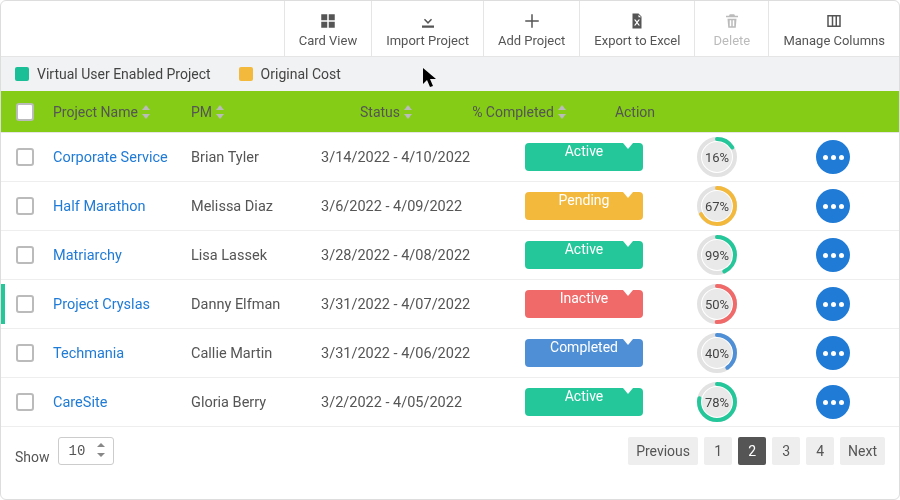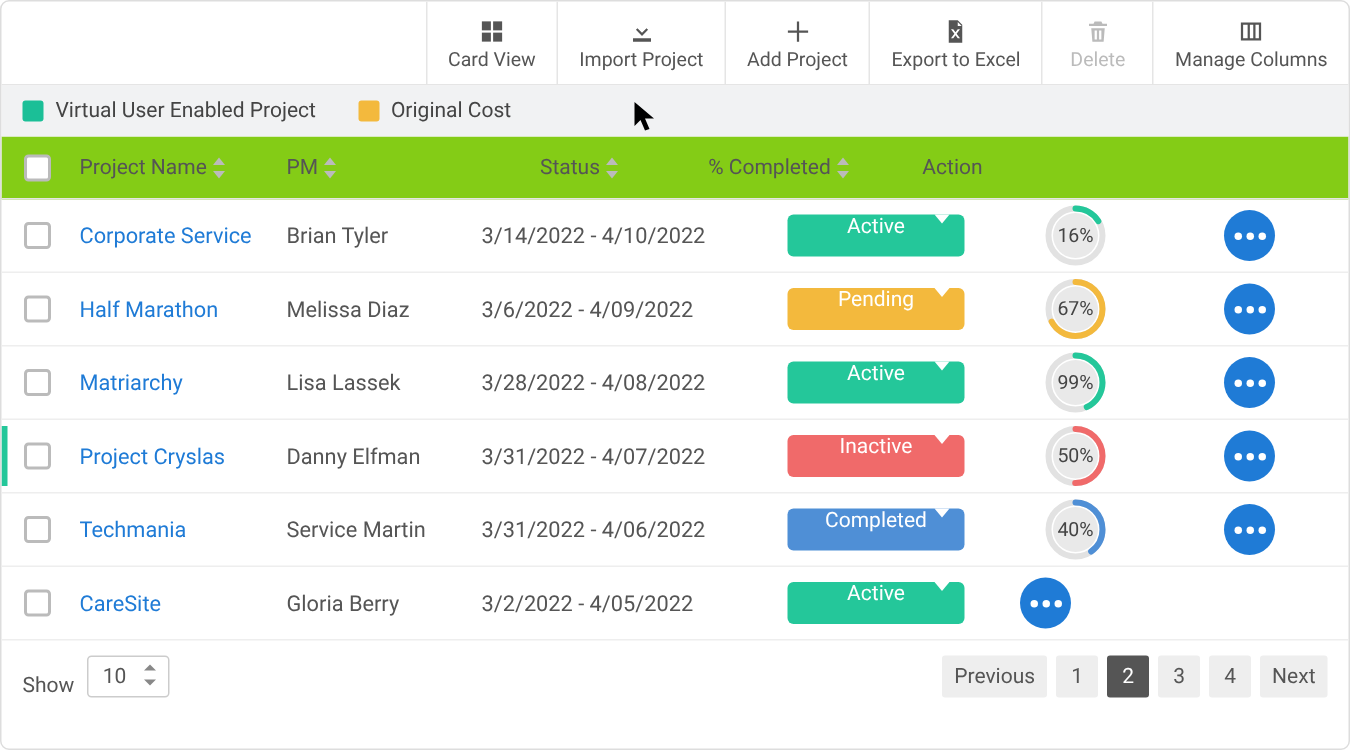--- a/index.html
+++ b/index.html
@@ -50,21 +50,21 @@
   .donut .bg { fill:none; stroke:#e2e2e2; stroke-width:4; }
   .donut .fg { fill:none; stroke-width:4; stroke-linecap: round; }
   .donut .inner { position:absolute; inset:6px; border-radius:50%; background:#e9e9e9; display:flex; align-items:center; justify-content:center; font-size:13px; color:#444; }
   
   .action-wrap { display:flex; justify-content:center; }
   .action-btn { width:34px; height:34px; border-radius:50%; background:#1f7bd6; display:flex; align-items:center; justify-content:center; gap:3px; }
   .action-btn span { width:5px; height:5px; border-radius:50%; background:#fff; }
   
   .footer { display:flex; align-items:center; padding: 10px 14px; justify-content: space-between; }
   .show { display:flex; align-items:flex-end; gap:8px; color:#555; }
-  .show-sel { border:1px solid #ccc; border-radius:3px; padding: 5px 28px 5px 10px; position:relative; font-size:14px; }
+  .show-sel { border:1px solid #ccc; border-radius:3px; padding: 5px 28px 5px 10px; position:relative; font-size:14px;font-family:Liberation Mono, monospace; }
   .show-sel .ud { position:absolute; right:8px; top:5px; width:8px; height:14px; }
   .show-sel .ud::before, .show-sel .ud::after { content:""; position:absolute; left:0; border-left:4px solid transparent; border-right:4px solid transparent; }
   .show-sel .ud::before { top:0; border-bottom:4px solid #888; }
   .show-sel .ud::after { bottom:0; border-top:4px solid #888; }
   
   .pager { display:flex; gap:6px;margin-left:20px; }
   .pg { min-width:28px; height:28px; padding:0 8px; display:flex; align-items:center; justify-content:center; background:#eee; color:#555; font-size:14px; border-radius:2px; cursor:pointer; }
   .pg.active { background:#555; color:#fff; }
 </style>
 </head>
@@ -286,21 +286,21 @@
             <span></span>
             <span></span>
           </div>
     </div>
       </div>
       <div class="row">
     <div class="col-check">
           <div class="chk"></div>
         </div>
     <div class="col-name"><span class="pname">Techmania</span></div>
-    <div class="col-pm"><span class="pm">Service Martin</span></div>
+    <div class="col-pm"><span class="pm">Callie Martin</span></div>
     <div class="col-date"><span class="date">3/31/2022 - 4/06/2022</span></div>
     <div class="col-status status-wrap">
       <div class="status-pill" style="background:#4f8fd6">
         <span>Completed</span>
         <span class="caret"></span>
       </div>
     </div>
     <div class="col-pct pct-wrap">
       <div class="donut">
         <svg viewBox="0 0 42 42">
@@ -322,20 +322,29 @@
     <div class="col-check">
           <div class="chk"></div>
         </div>
     <div class="col-name"><span class="pname">CareSite</span></div>
     <div class="col-pm"><span class="pm">Gloria Berry</span></div>
     <div class="col-date"><span class="date">3/2/2022 - 4/05/2022</span></div>
     <div class="col-status status-wrap">
       <div class="status-pill" style="background:#24c79a">
         <span>Active</span>
         <span class="caret"></span>
+      </div>
+    </div>
+    <div class="col-pct pct-wrap">
+      <div class="donut">
+        <svg viewBox="0 0 42 42">
+              <circle class="bg" cx="21" cy="21" r="18"></circle>
+              <circle class="fg" cx="21" cy="21" r="18" stroke="#24c79a" stroke-dasharray="88.21592171280139 113.09733552923255"></circle>
+            </svg>
+        <div class="inner">78%</div>
       </div>
     </div>
     <div class="col-action action-wrap">
       <div class="action-btn">
             <span></span>
             <span></span>
             <span></span>
           </div>
     </div>
       </div>

